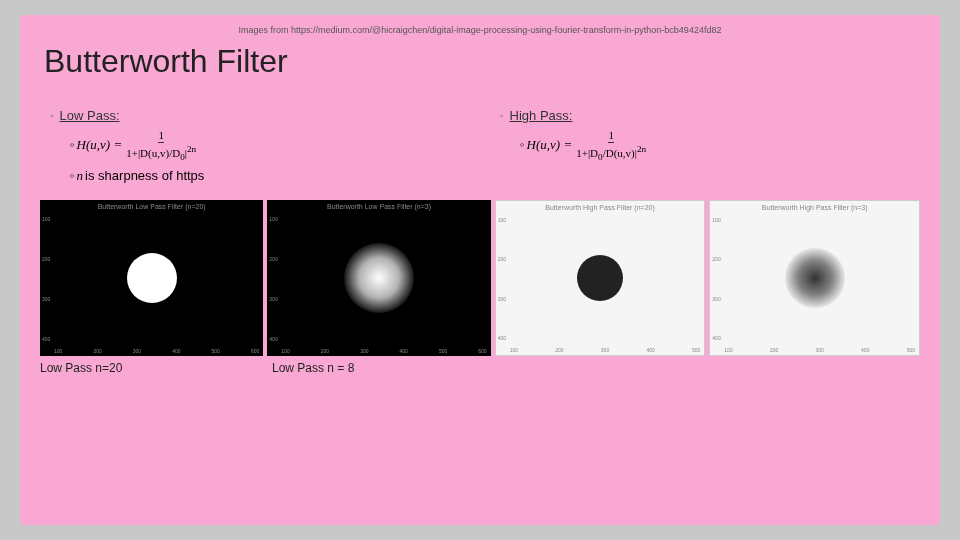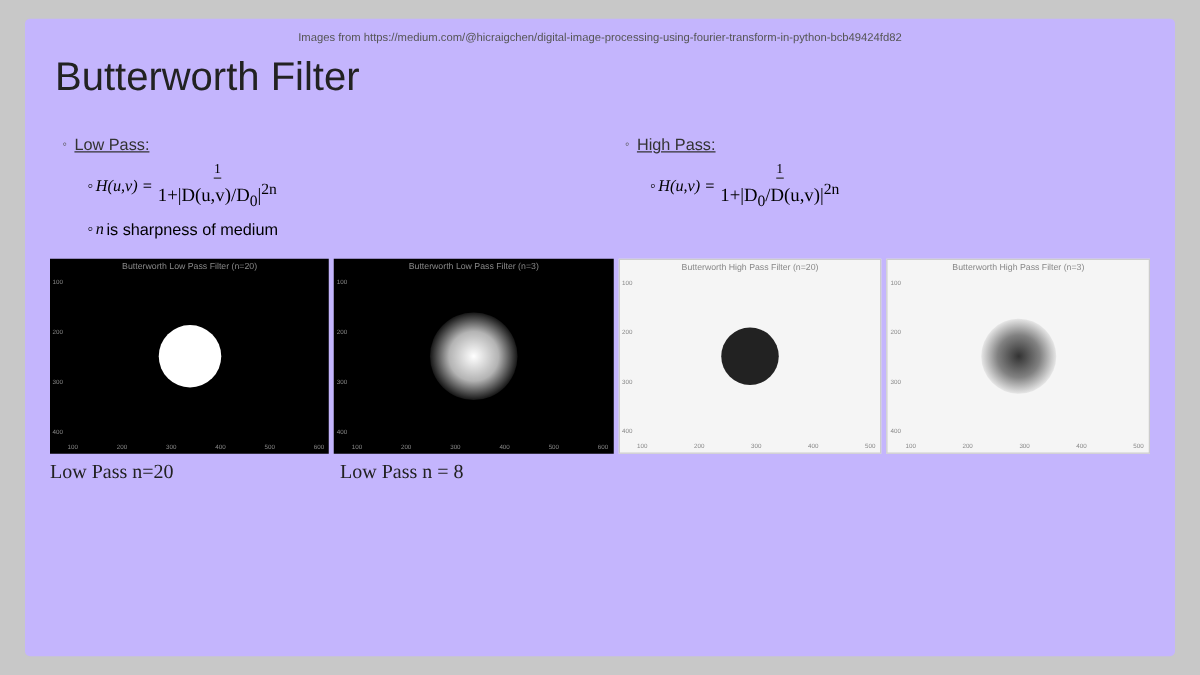--- a/index.html
+++ b/index.html
@@ -6,21 +6,21 @@
     body {
       width: 960px;
       height: 540px;
       background: #c8c8c8;
       font-family: Arial, sans-serif;
       overflow: hidden;
     }
     .slide {
       width: 920px;
       height: 510px;
-      background: #c4b5fd;
+      background: #f9a8d4;
       margin: 15px auto;
       border-radius: 4px;
       padding: 10px 20px 10px 20px;
       position: relative;
     }
     .source-url {
       text-align: center;
       font-size: 9px;
       color: #555;
       margin-bottom: 8px;
@@ -146,24 +146,23 @@
       font-size: 5px;
       color: #888;
     }
     .captions-row {
       display: flex;
       flex-direction: row;
       margin-top: 4px;
       gap: 4px;
     }
     .caption {
-      font-size: 16px;
+      font-size: 12px;
       color: #222;
       line-height: 1.4;
-      font-family: Liberation Serif, serif;
     }
     .caption-lp {
       width: 228px;
     }
     .caption-lp3 {
       width: 228px;
     }
     .caption-hp {
       flex: 1;
     }
@@ -180,21 +179,21 @@
       font-size: 12px;
       margin: 0 2px;
     }
     .fraction .num {
       border-bottom: 1px solid #333;
       padding-bottom: 1px;
       font-size: 11px;
     }
     .fraction .den {
       padding-top: 1px;
-      font-size: 15px;
+      font-size: 11px;
     }
     .formula-line {
       display: flex;
       align-items: center;
       gap: 2px;
       font-family: "Times New Roman", serif;
       font-size: 13px;
       margin-left: 20px;
       margin-bottom: 6px;
       flex-wrap: wrap;
@@ -219,21 +218,21 @@
         <span class="bullet">◦</span>
         <span class="math">H(u,v) =</span>
         <span class="fraction">
           <span class="num">1</span>
           <span class="den">1+|D(u,v)/D<sub>0</sub>|<sup>2n</sup></span>
         </span>
       </div>
       <div class="formula-line">
         <span class="bullet">◦</span>
         <span class="math"><i>n</i></span>
-        <span style="font-family:Arial; font-style:normal; font-size:13px;">is sharpness of medium</span>
+        <span style="font-family:Arial; font-style:normal; font-size:13px;">is sharpness of https</span>
       </div>
     </div>
 
     <div class="formula-col">
       <div class="filter-label">
         <span class="bullet">◦</span>
         <span class="label-text">High Pass:</span>
       </div>
       <div class="formula-line">
         <span class="bullet">◦</span>

